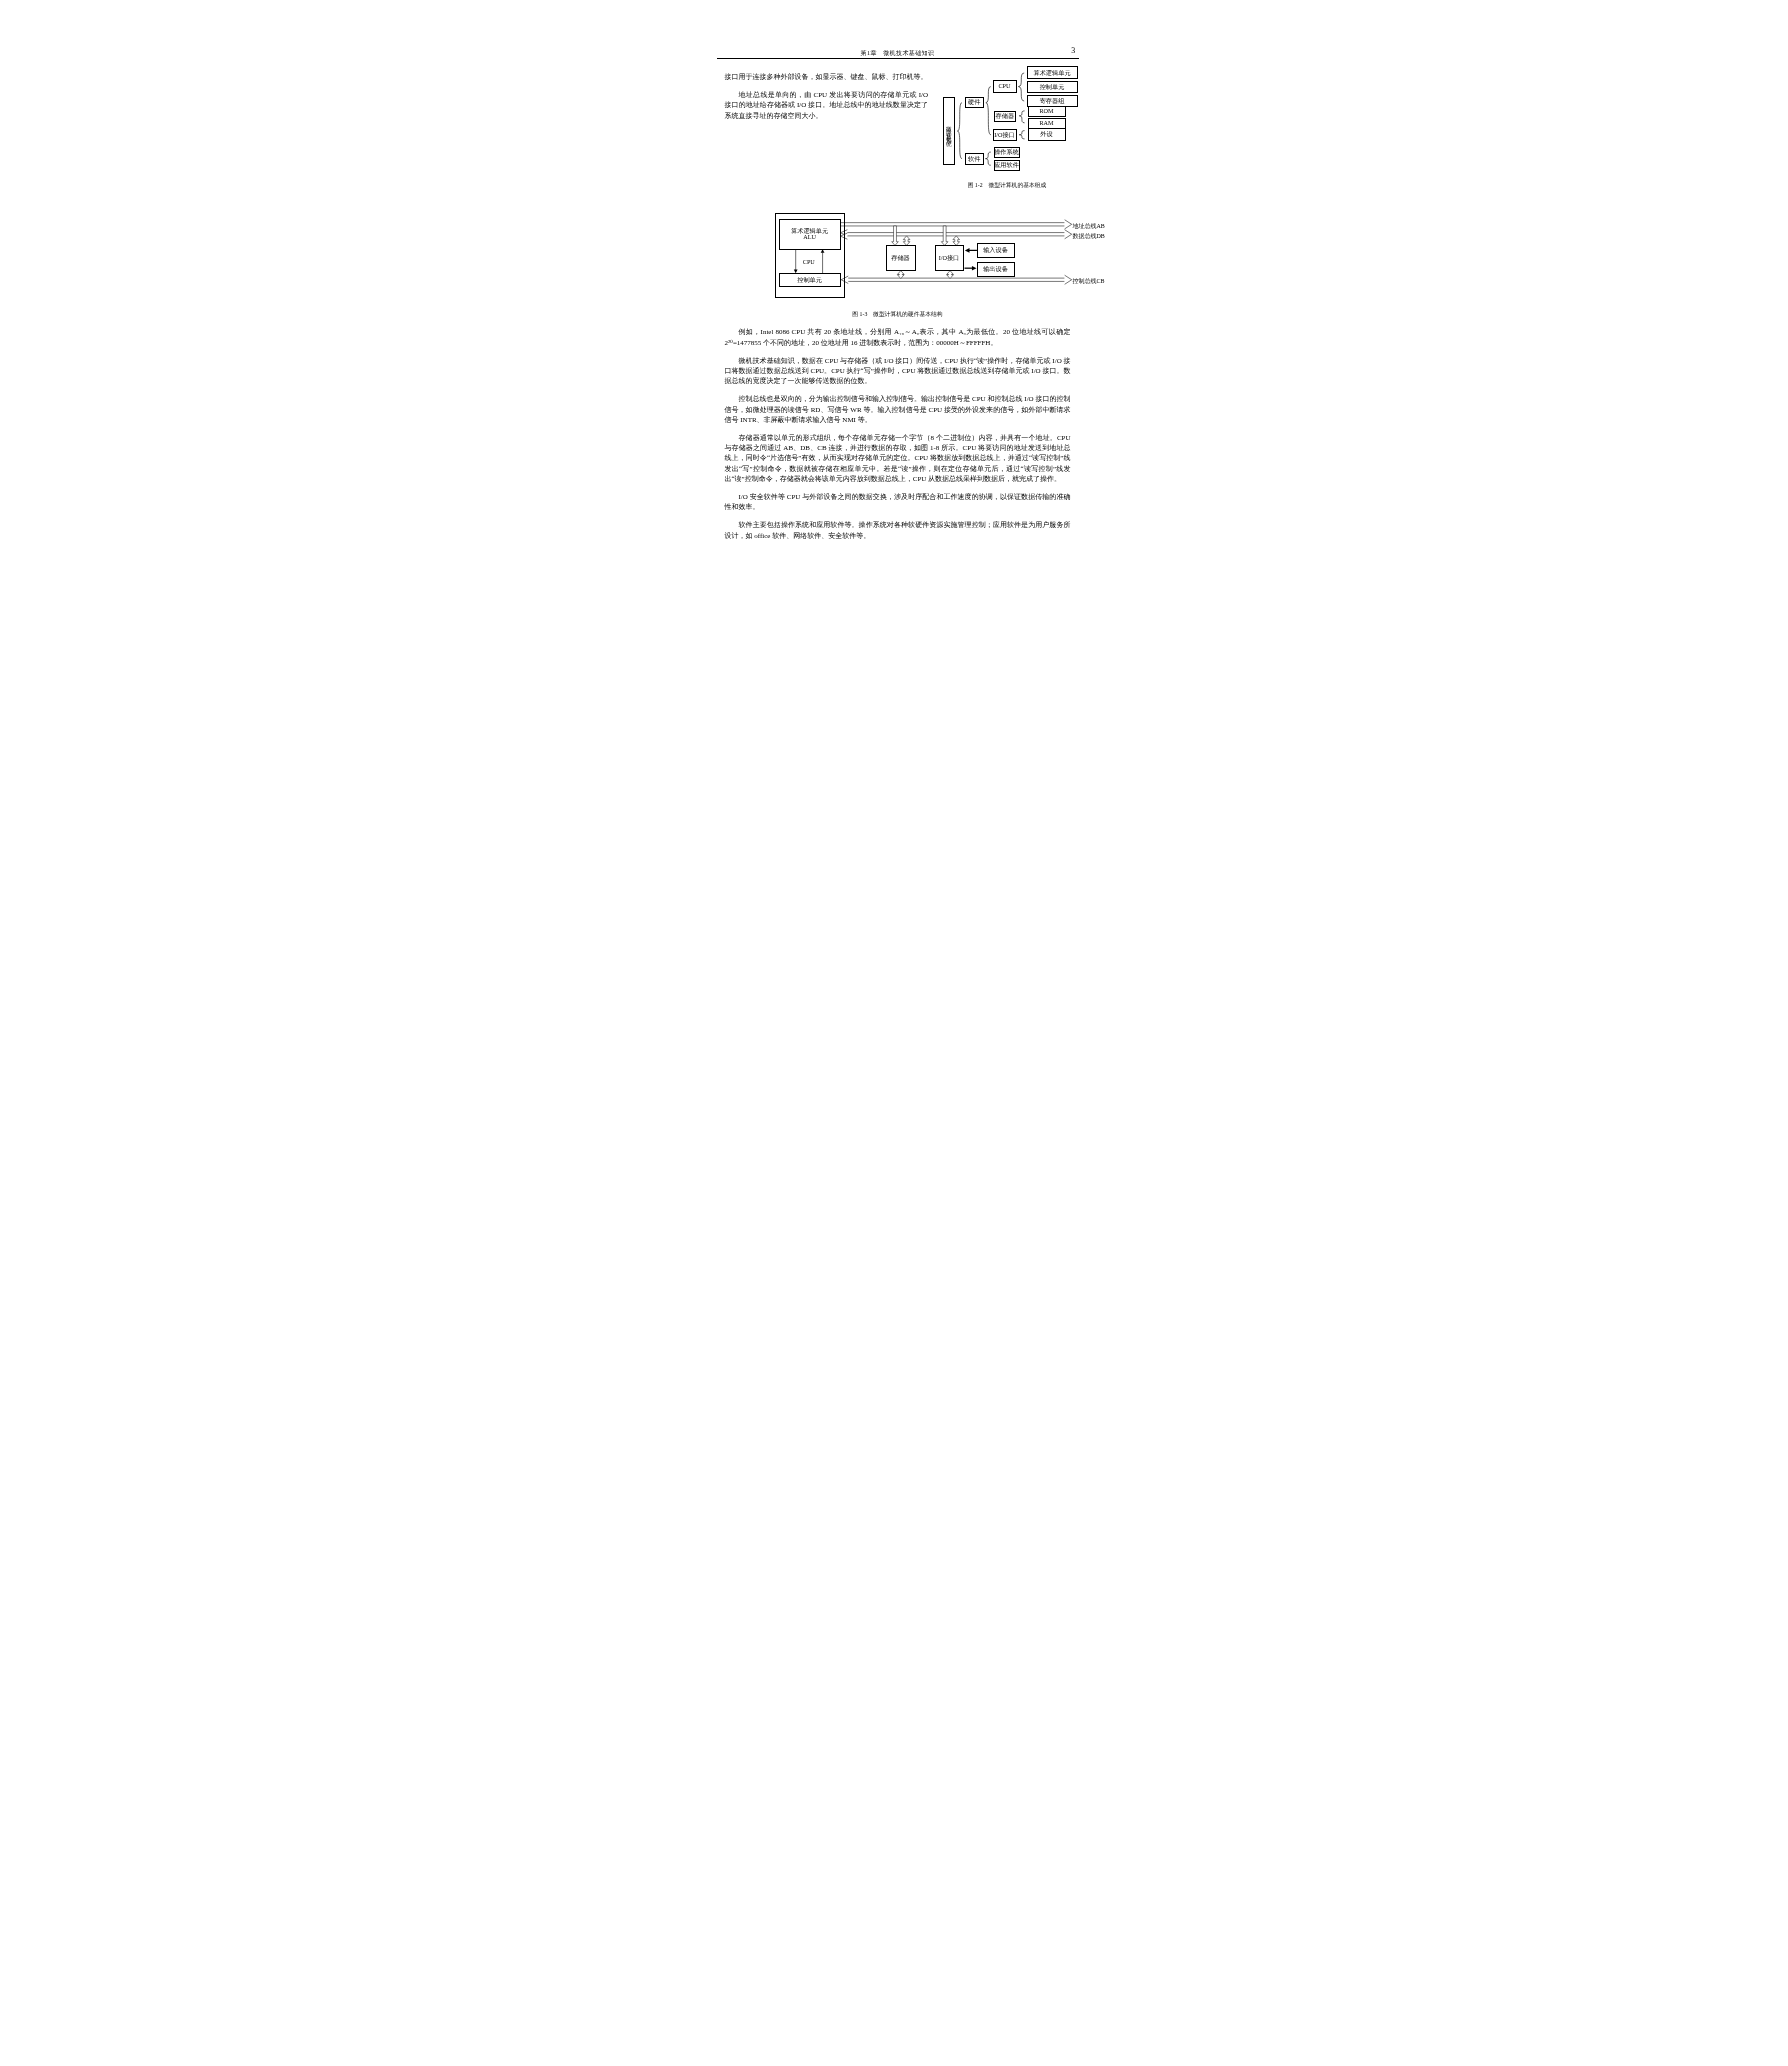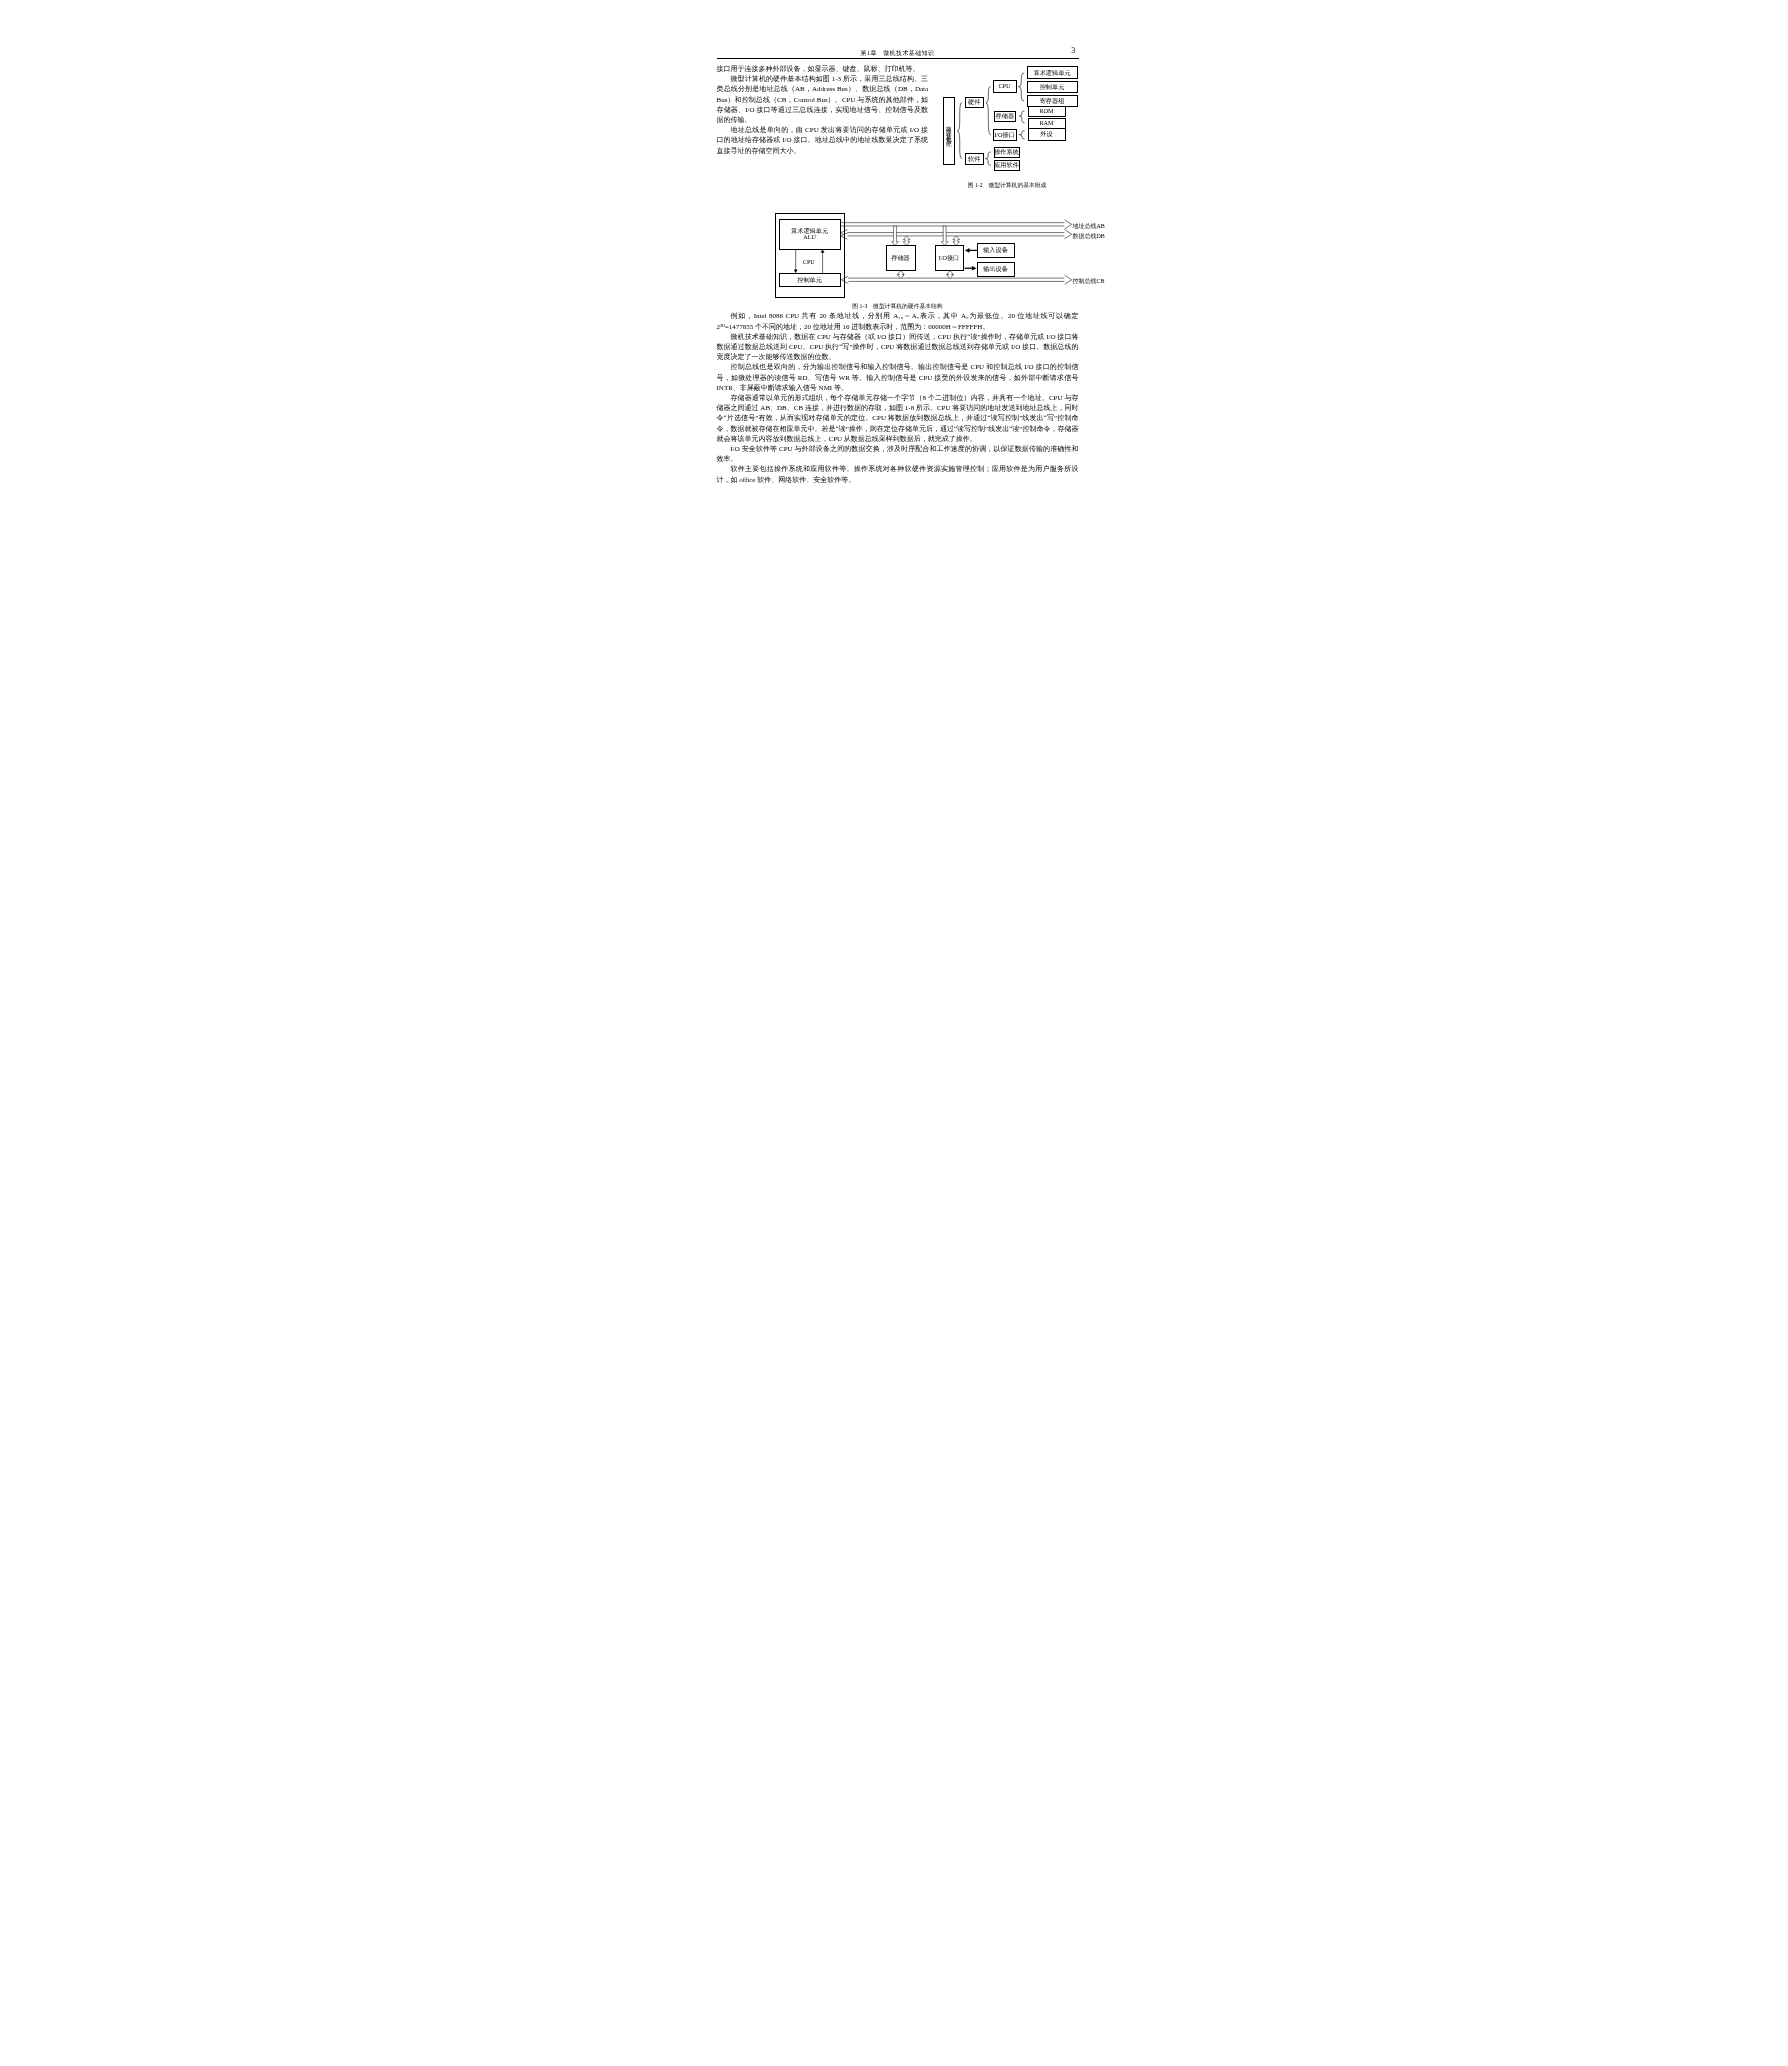--- a/index.html
+++ b/index.html
@@ -20,21 +20,21 @@
   }
   .header .pagenum{
     position:absolute;right:3.3px;top:0;font-size:7.9px;
   }
   .rule{position:absolute;left:46px;top:58px;width:362px;height:1.2px;background:#000;}
   
   .content{
     position:absolute;left:46px;top:64px;width:362px;
     font-size:7px;line-height:10.2px;text-align:justify;
   }
-  .content p{margin:0;text-indent:2em;}
+  .content p{margin:8px;text-indent:2em;}
   .content p.noindent{text-indent:0;}
   
   .fig12{
     float:right;width:143px;height:125px;
     margin:1.7px 0 2.5px 7.4px;position:relative;
   }
   .tree{position:absolute;left:0;top:0;width:143px;height:112px;}
   .tree svg{position:absolute;left:0;top:0;}
   .bx{
     position:absolute;border:0.8px solid #000;background:#fff;
@@ -97,21 +97,20 @@
         <div class="bx" style="left:91px;top:15px;width:49px;height:10.7px;">控制单元</div>
         <div class="bx" style="left:91px;top:29px;width:49px;height:10.7px;">寄存器组</div>
         <div class="bx" style="left:92px;top:40px;width:36px;height:9px;">ROM</div>
         <div class="bx" style="left:92px;top:52px;width:36px;height:9px;">RAM</div>
         <div class="bx" style="left:92px;top:62px;width:36px;height:11.6px;">外设</div>
       </div>
       <div class="figcap">图 1-2　微型计算机的基本组成</div>
     </div>
 
     <p class="noindent">接口用于连接多种外部设备，如显示器、键盘、鼠标、打印机等。</p>
-    <p>微型计算机的硬件基本结构如图 1-3 所示，采用三总线结构。三类总线分别是地址总线（AB，Address Bus）、数据总线（DB，Data Bus）和控制总线（CB，Control Bus）。CPU 与系统的其他部件，如存储器、I/O 接口等通过三总线连接，实现地址信号、控制信号及数据的传输。</p>
     <p>地址总线是单向的，由 CPU 发出将要访问的存储单元或 I/O 接口的地址给存储器或 I/O 接口。地址总线中的地址线数量决定了系统直接寻址的存储空间大小。</p>
 
     <div class="fig13wrap">
       <div class="fig13">
         <svg width="336" height="88" viewBox="0 0 812 212">
 
           <g stroke="#000" stroke-width="1.3" fill="none">
             <path d="M158 23 H700 M158 31 H700"></path>
             <path d="M174 47 H700 M174 55 H700"></path>
             <path d="M176 157 H700 M176 165 H700"></path>

